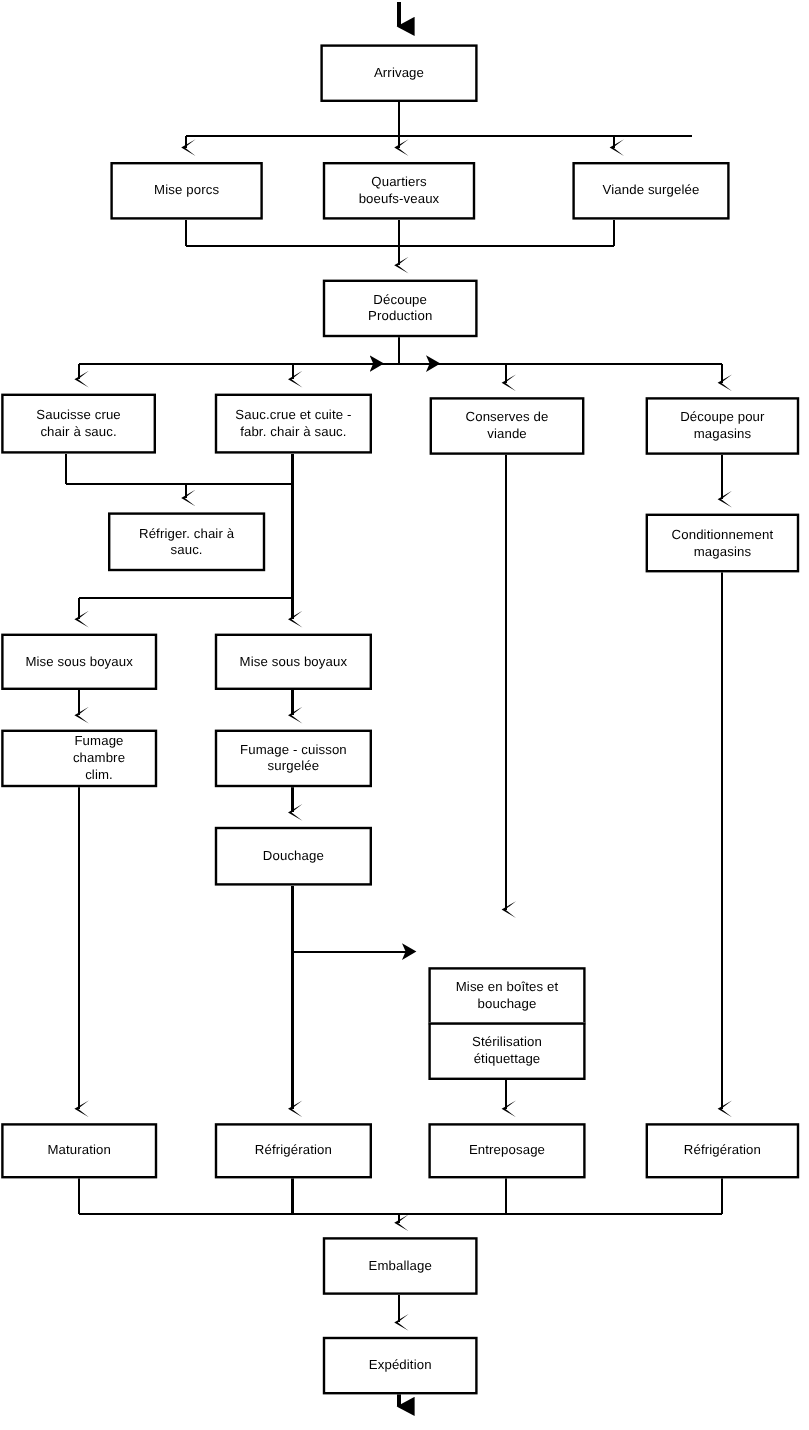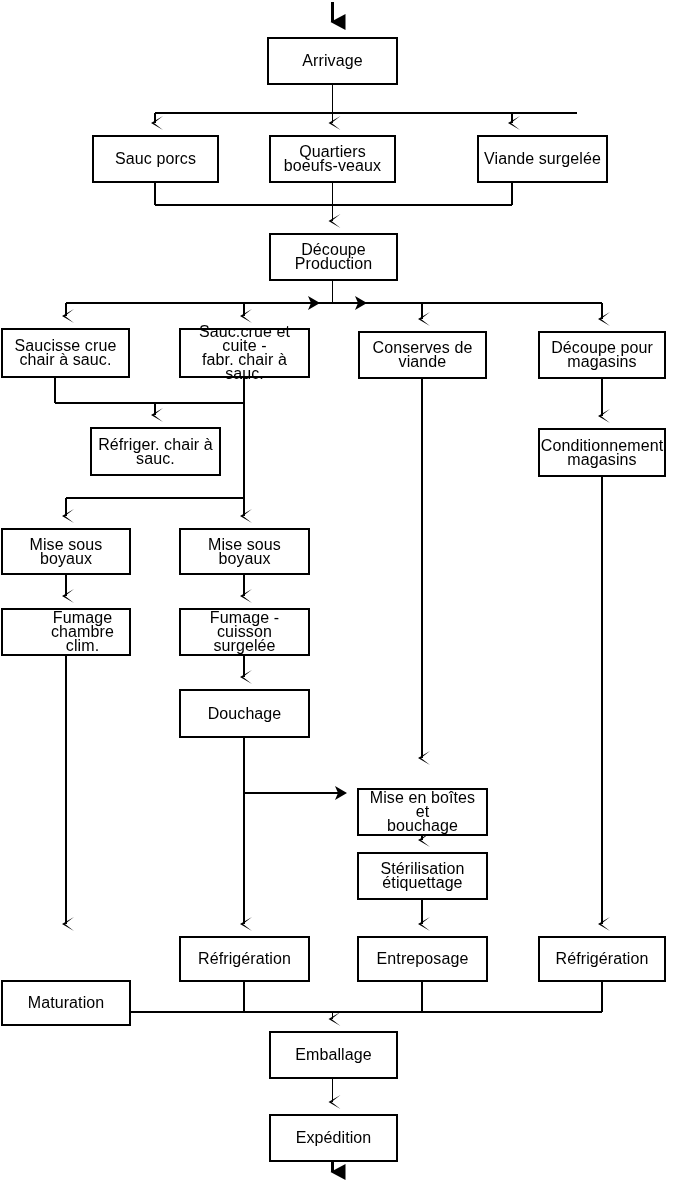--- a/index.html
+++ b/index.html
@@ -11,21 +11,21 @@
     position:absolute;
     box-sizing:border-box;
     border:2px solid #000;
     background:#fff;
     display:flex;
     align-items:center;
     justify-content:center;
     text-align:center;
     color:#000;
     font-family:"Liberation Sans", sans-serif;
-    font-size:16px;
+    font-size:11px;
     line-height:14px;
     letter-spacing:0.1px;
     white-space:pre-line;
     padding:0 3px;
   }
 </style>
 </head>
 <body>
 
 <div id="stage">
@@ -150,21 +150,21 @@
       </g>
 
       <g>
         <path d="M332.5,1162 L332.5,1172" stroke-width="2.6" marker-end="url(#solid)"></path>
       </g>
 
     </g>
   </svg>
 
   <div class="nodebox" style="left: 267px; top: 37px; width: 131px; height: 48px;">Arrivage</div>
-  <div class="nodebox" style="left: 92px; top: 135px; width: 127px; height: 48px;">Sauc porcs</div>
+  <div class="nodebox" style="left: 92px; top: 135px; width: 127px; height: 48px;">Mise porcs</div>
   <div class="nodebox" style="left: 269px; top: 135px; width: 127px; height: 48px;">Quartiers
 boeufs-veaux</div>
   <div class="nodebox" style="left: 446px; top: 135px; width: 131px; height: 48px; margin-left: 31px;">Viande surgelée</div>
   <div class="nodebox" style="left: 269px; top: 233px; width: 129px; height: 48px;">Découpe
 Production</div>
   <div class="nodebox" style="left: 1px; top: 328px; width: 129px; height: 50px;">Saucisse crue
 chair à sauc.</div>
   <div class="nodebox" style="left: 179px; top: 328px; width: 131px; height: 50px;">Sauc.crue et cuite -
 fabr. chair à sauc.</div>
   <div class="nodebox" style="left: 358px; top: 331px; width: 129px; height: 48px;">Conserves de
@@ -175,24 +175,24 @@
 sauc.</div>
   <div class="nodebox" style="left: 538px; top: 428px; width: 128px; height: 49px;">Conditionnement
 magasins</div>
   <div class="nodebox" style="left: 1px; top: 528px; width: 130px; height: 47px;">Mise sous boyaux</div>
   <div class="nodebox" style="left: 179px; top: 528px; width: 131px; height: 47px;">Mise sous boyaux</div>
   <div class="nodebox" style="left: 1px; top: 608px; width: 130px; height: 48px; padding-left: 36px;">Fumage chambre
 clim.</div>
   <div class="nodebox" style="left: 179px; top: 608px; width: 131px; height: 48px;">Fumage - cuisson
 surgelée</div>
   <div class="nodebox" style="left: 179px; top: 689px; width: 131px; height: 49px;">Douchage</div>
-  <div class="nodebox" style="left: 357px; top: 788px; width: 131px; height: 48px;">Mise en boîtes et
+  <div class="nodebox" style="left: 357px; top: 806px; width: 131px; height: 48px;">Mise en boîtes et
 bouchage</div>
   <div class="nodebox" style="left: 357px; top: 852px; width: 131px; height: 48px;">Stérilisation
 étiquettage</div>
-  <div class="nodebox" style="left: 1px; top: 980px; width: 130px; height: 46px;">Maturation</div>
+  <div class="nodebox" style="left: 1px; top: 936px; width: 130px; height: 46px;">Maturation</div>
   <div class="nodebox" style="left: 179px; top: 936px; width: 131px; height: 46px;">Réfrigération</div>
   <div class="nodebox" style="left: 357px; top: 936px; width: 131px; height: 46px;">Entreposage</div>
   <div class="nodebox" style="left: 538px; top: 936px; width: 128px; height: 46px;">Réfrigération</div>
   <div class="nodebox" style="left: 269px; top: 1031px; width: 129px; height: 48px;">Emballage</div>
   <div class="nodebox" style="left: 269px; top: 1114px; width: 129px; height: 48px;">Expédition</div>
 
 </div>
 
 </body></html>

